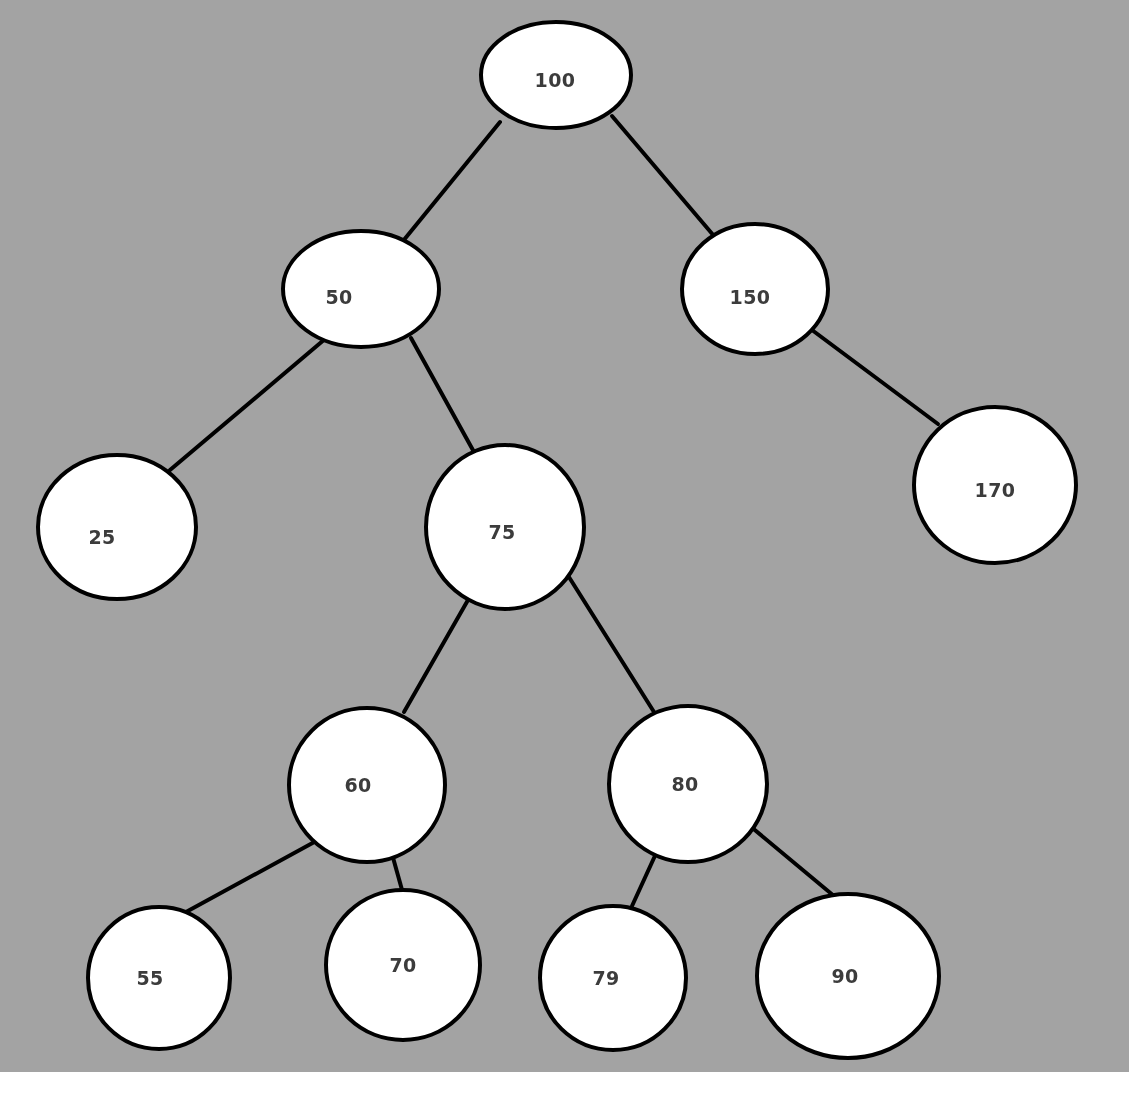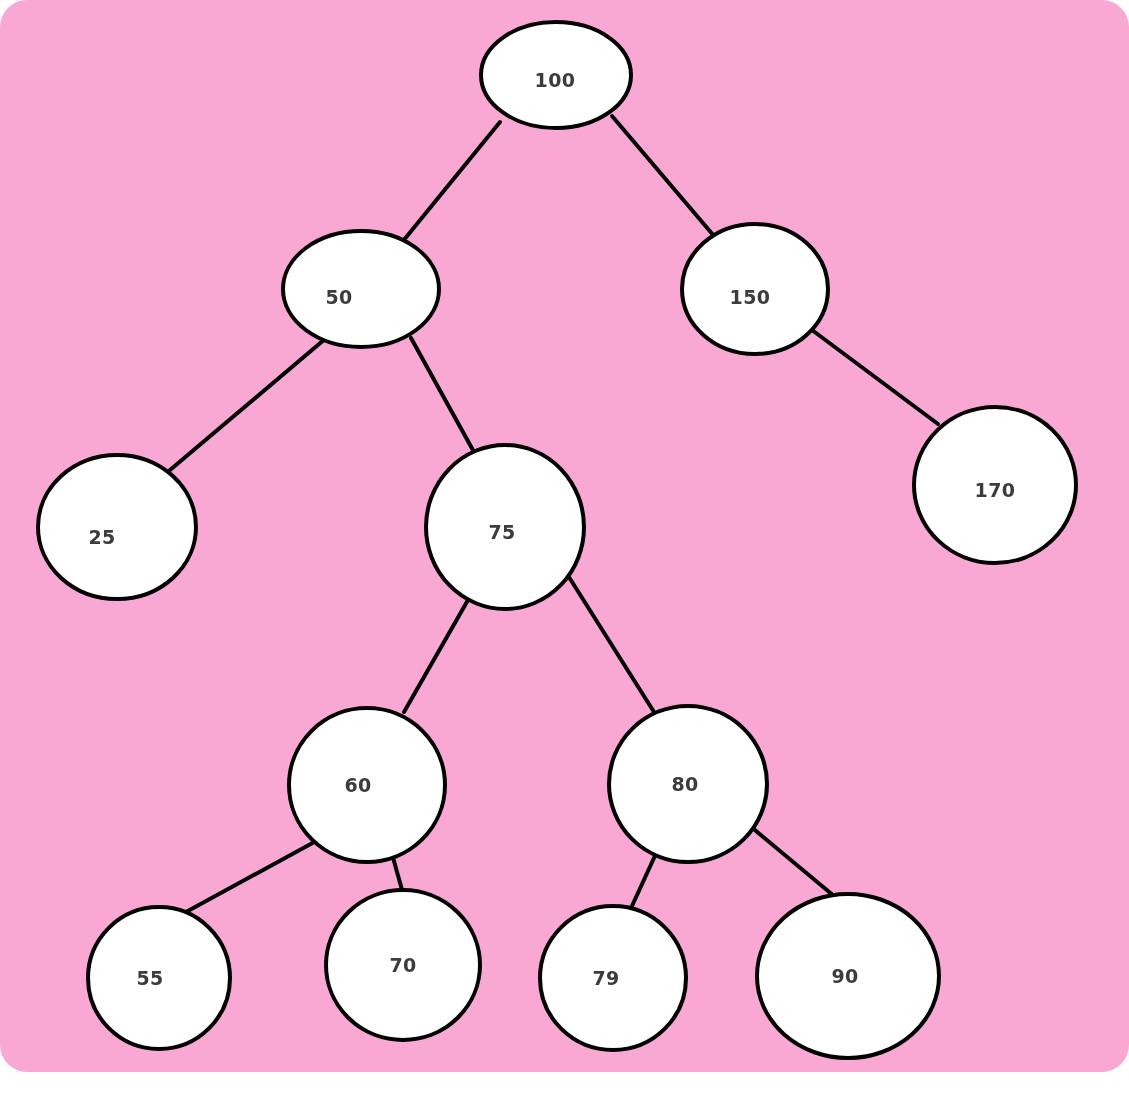--- a/index.html
+++ b/index.html
@@ -11,22 +11,21 @@
   body {
     width: 1129px;
     height: 1104px;
     overflow: hidden;
     font-family: "DejaVu Sans", sans-serif;
   }
   #tree-canvas {
     position: relative;
     width: 1129px;
     height: 1072px;
-    background: #f9a8d4;
-    border-radius: 27px;
+    background: #a3a3a3;
   }
   svg.tree-svg {
     position: absolute;
     left: 0;
     top: 0;
     width: 1129px;
     height: 1104px;
     display: block;
   }
   .edge-line {

